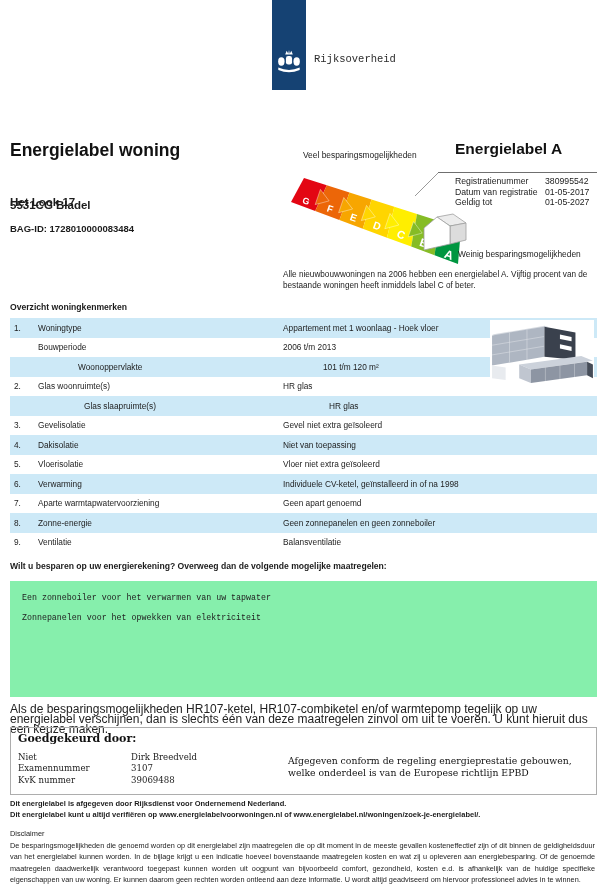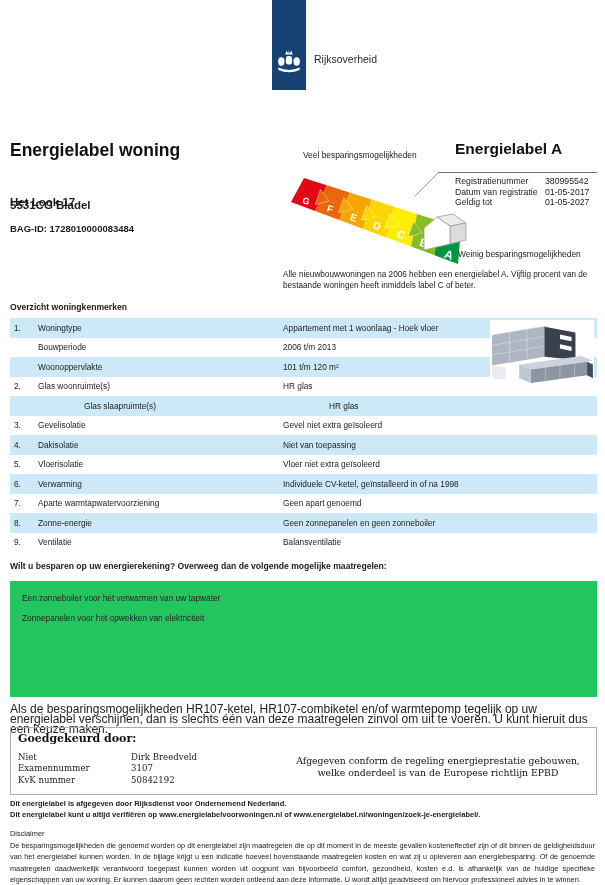--- a/index.html
+++ b/index.html
@@ -3,21 +3,21 @@
 <meta charset="utf-8">
 <style>
   html,body{margin:0;padding:0;background:#ffffff;}
   .page{position:relative;width:605px;height:885px;background:#fff;overflow:hidden;
         font-family:"Liberation Sans",sans-serif;color:#1c1c1c;}
   .abs{position:absolute;}
 
   
   .gov-ribbon{left:272px;top:0;width:34px;height:90px;background:#154273;}
   .gov-emblem{left:276px;top:48px;}
-  .gov-logotext{left:314px;top:53px;font-family:Liberation Sans, sans-serif;font-size:10.5px;color:#2b2b2b;}
+  .gov-logotext{left:314px;top:53px;font-family:Liberation Mono, monospace;font-size:10.5px;color:#2b2b2b;}
 
   
   .doc-title{left:10px;top:140px;font-size:17.5px;font-weight:bold;color:#111;}
   .addr1{left:10px;top:176px;font-size:11.5px;font-weight:bold;margin-top:20px;}
   .addr2{left:10px;top:199px;font-size:11.5px;font-weight:bold;}
   .bagid{left:10px;top:223px;font-size:9.5px;font-weight:bold;}
 
   
   .cap-top{left:303px;top:150px;font-size:8.4px;color:#222;}
   .cap-bottom{left:458px;top:249px;font-size:8.4px;color:#222;}
@@ -50,21 +50,21 @@
 
   
   .hr107-note{left:10px;top:704px;width:585px;font-size:12px;line-height:10px;color:#222;}
   .approval-box{left:10px;top:727px;width:585px;height:66px;border:1px solid #adadad;
                 font-family:"DejaVu Serif",serif;}
   .approval-heading{position:absolute;left:7px;top:4px;font-size:11px;font-weight:bold;color:#111;}
   .approval-fields{position:absolute;left:7px;top:24px;}
   .appr-row{display:flex;font-size:8.6px;line-height:11.4px;}
   .appr-row .lbl{width:113px;}
   .conformity{position:absolute;right:8px;top:27px;width:300px;font-size:9.3px;line-height:11.6px;
-              text-align:center;color:#111;}
+              text-align:left;color:#111;}
 
   
   .foot-1{left:10px;top:799px;width:585px;font-size:7.5px;font-weight:bold;}
   .foot-2{left:10px;top:810px;width:585px;font-size:7.5px;font-weight:bold;}
   .foot-2 .url{text-decoration:none;color:inherit;}
   .disc-head{left:10px;top:829px;font-size:7.4px;}
   .disc-body{left:10px;top:840px;width:585px;font-size:7.3px;line-height:11.3px;text-align:justify;color:#222;}
 </style>
 </head>
 <body>
@@ -152,21 +152,21 @@
     <div class="char-row" style="background: rgb(205, 233, 247);">
       <span class="num">1.</span>
       <span class="lbl">Woningtype</span>
       <span class="val">Appartement met 1 woonlaag - Hoek vloer</span>
     </div>
     <div class="char-row">
       <span class="num"></span>
       <span class="lbl">Bouwperiode</span>
       <span class="val">2006 t/m 2013</span>
     </div>
-    <div class="char-row" style="background: rgb(205, 233, 247);">
+    <div class="char-row" style="background: rgb(205, 233, 247); padding-left: 40px;">
       <span class="num"></span>
       <span class="lbl">Woonoppervlakte</span>
       <span class="val">101 t/m 120 m²</span>
     </div>
     <div class="char-row">
       <span class="num">2.</span>
       <span class="lbl">Glas woonruimte(s)</span>
       <span class="val">HR glas</span>
     </div>
     <div class="char-row" style="background: rgb(205, 233, 247); padding-left: 46px;">
@@ -231,41 +231,41 @@
       <g stroke="#ffffff" stroke-width="0.6" opacity="0.5">
         <line x1="57" y1="49" x2="57" y2="63"></line>
           <line x1="72" y1="47" x2="72" y2="61"></line>
           <line x1="87" y1="45" x2="87" y2="59"></line>
       </g>
       <polygon points="100,43 106,46 106,60 100,57" fill="#454c58"></polygon>
     </svg>
   </div>
 
   <div class="abs measures-heading">Wilt u besparen op uw energierekening? Overweeg dan de volgende mogelijke maatregelen:</div>
-  <div class="abs measures-box" style="background: #22c55e;">
+  <div class="abs measures-box" style="background: #86efac; font-family: Liberation Mono, monospace;">
     <div class="measure-item measure-1">Een zonneboiler voor het verwarmen van uw tapwater</div>
     <div class="measure-item measure-2">Zonnepanelen voor het opwekken van elektriciteit</div>
   </div>
 
   <div class="abs hr107-note">Als de besparingsmogelijkheden HR107-ketel, HR107-combiketel en/of warmtepomp tegelijk op uw energielabel verschijnen, dan is slechts één van deze maatregelen zinvol om uit te voeren. U kunt hieruit dus een keuze maken.</div>
 
   <div class="abs approval-box">
     <div class="approval-heading">Goedgekeurd door:</div>
     <div class="approval-fields">
       <div class="appr-row">
         <span class="lbl">Niet</span>
         <span class="val">Dirk Breedveld</span>
       </div>
       <div class="appr-row">
         <span class="lbl">Examennummer</span>
         <span class="val">3107</span>
       </div>
       <div class="appr-row">
         <span class="lbl">KvK nummer</span>
-        <span class="val">50842192</span>
+        <span class="val">39069488</span>
       </div>
     </div>
     <div class="conformity">Afgegeven conform de regeling energieprestatie gebouwen, welke onderdeel is van de Europese richtlijn EPBD</div>
   </div>
 
   <div class="abs foot-1">Dit energielabel is afgegeven door Rijksdienst voor Ondernemend Nederland.</div>
   <div class="abs foot-2"><span>Dit energielabel kunt u altijd verifiëren op </span><span class="url">www.energielabelvoorwoningen.nl</span><span> of </span><span class="url">www.energielabel.nl/woningen/zoek-je-energielabel/</span><span>.</span></div>
   <div class="abs disc-head">Disclaimer</div>
   <div class="abs disc-body">De besparingsmogelijkheden die genoemd worden op dit energielabel zijn maatregelen die op dit moment in de meeste gevallen kosteneffectief zijn of dit binnen de geldigheidsduur van het energielabel kunnen worden. In de bijlage krijgt u een indicatie hoeveel bovenstaande maatregelen kosten en wat zij u opleveren aan energiebesparing. Of de genoemde maatregelen daadwerkelijk verantwoord toegepast kunnen worden uit oogpunt van bijvoorbeeld comfort, gezondheid, kosten e.d. is afhankelijk van de huidige specifieke eigenschappen van uw woning. Er kunnen daarom geen rechten worden ontleend aan deze informatie. U wordt altijd geadviseerd om hiervoor professioneel advies in te winnen.</div>
 

